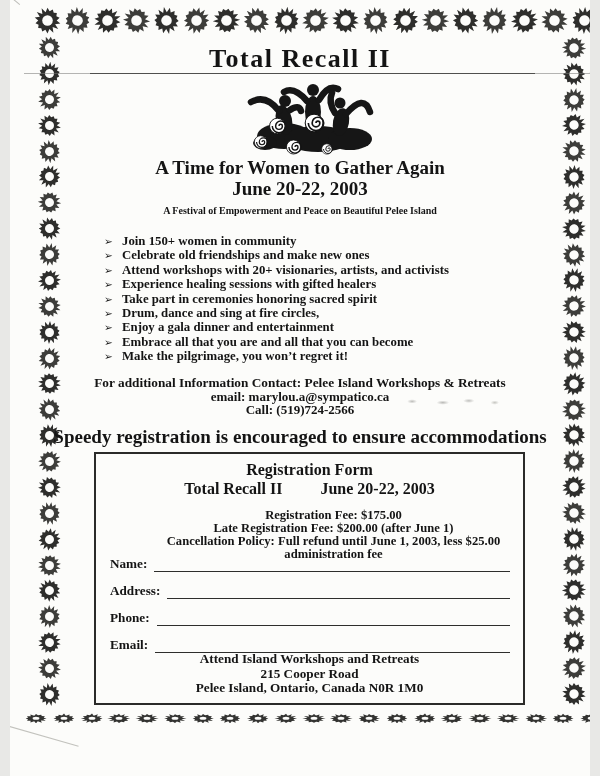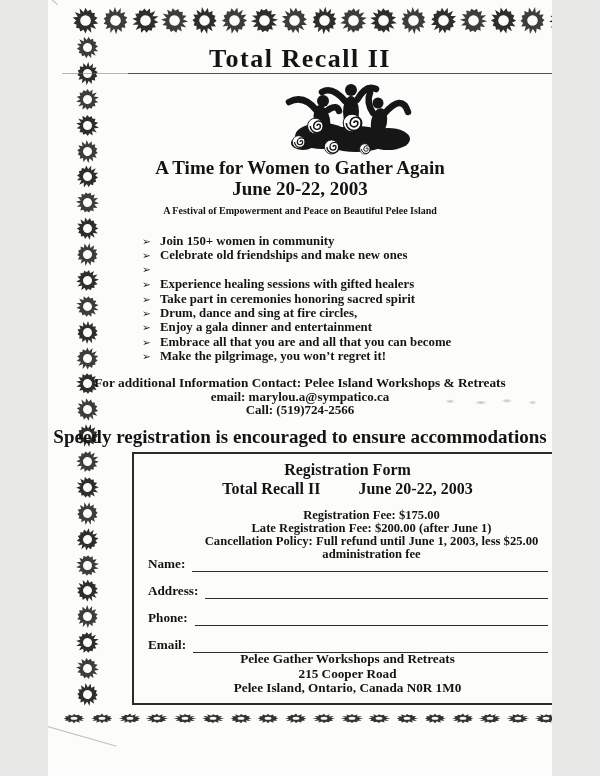--- a/index.html
+++ b/index.html
@@ -1,17 +1,17 @@
 <!DOCTYPE html>
 <html><head>
 <meta charset="utf-8">
 <style>
   html,body{margin:0;padding:0;background:#e8e8e6;}
   .page{
-    position:relative; width:504px; height:776px; margin:0 auto;
+    position:relative; width:580px; height:776px; margin:0 auto;
     background:#fcfcfa; overflow:hidden;
     font-family:"Liberation Serif", serif; color:#141414;
   }
   
   .border-row{position:absolute; display:flex; justify-content:space-between; align-items:center;}
   #border-top{left:24px; top:6px; width:564px; height:29px;}
   #border-bottom{left:14px; top:710px; width:580px; height:14px;}
   .border-col{position:absolute; display:flex; flex-direction:column; justify-content:space-between; align-items:center;}
   #border-left{left:26px; top:36px; width:26px; height:670px;}
   #border-right{left:551px; top:36px; width:26px; height:670px;}
@@ -501,20 +501,21 @@
         <span class="bullet-text">Join 150+ women in community</span>
       </div>
 
       <div class="bullet-row">
         <span class="bullet-glyph">➢</span>
         <span class="bullet-text">Celebrate old friendships and make new ones</span>
       </div>
 
       <div class="bullet-row">
         <span class="bullet-glyph">➢</span>
+        <span class="bullet-text">Attend workshops with 20+ visionaries, artists, and activists</span>
       </div>
 
       <div class="bullet-row">
         <span class="bullet-glyph">➢</span>
         <span class="bullet-text">Experience healing sessions with gifted healers</span>
       </div>
 
       <div class="bullet-row">
         <span class="bullet-glyph">➢</span>
         <span class="bullet-text">Take part in ceremonies honoring sacred spirit</span>
@@ -578,21 +579,21 @@
           <span class="field-line"></span>
         </div>
 
         <div class="field-row">
           <span class="field-label">Email:</span>
           <span class="field-line"></span>
         </div>
       </div>
     <div class="mailing">
 
-        <div>Pelee Gather Workshops and Retreats</div>
+        <div>Attend Island Workshops and Retreats</div>
 
         <div>215 Cooper Road</div>
 
         <div>Pelee Island, Ontario, Canada N0R 1M0</div>
       </div>
   </div>
 
   <div class="artifact diag1"></div>
   <div class="artifact corner-mark"></div>
 </div>

